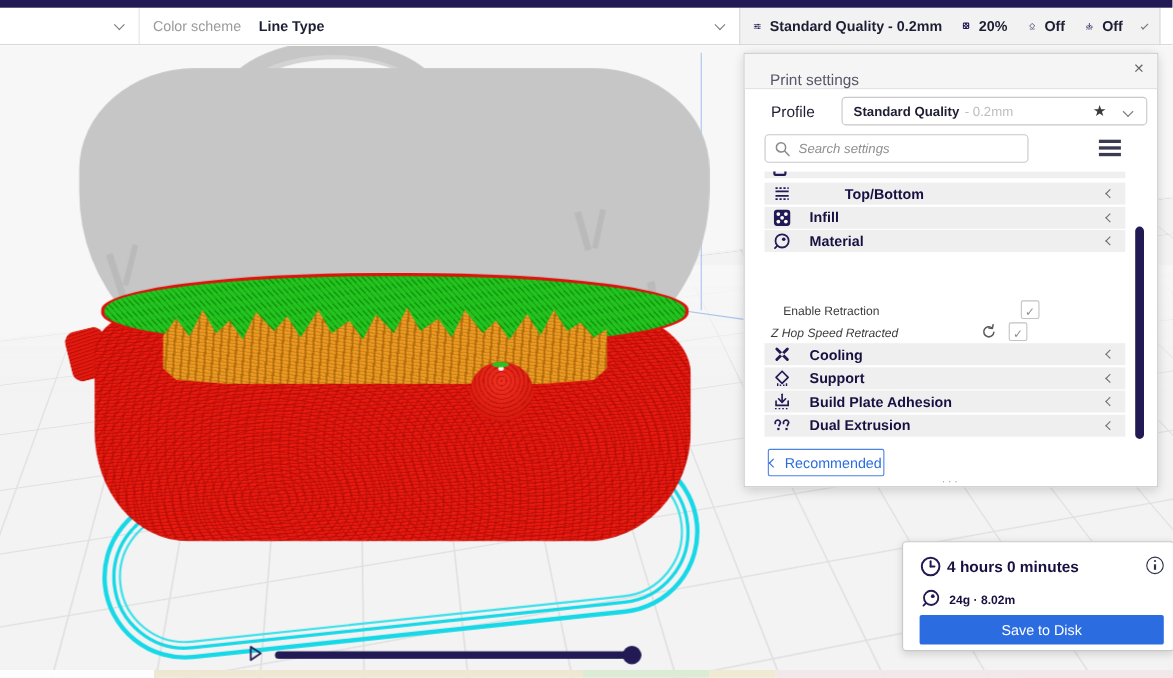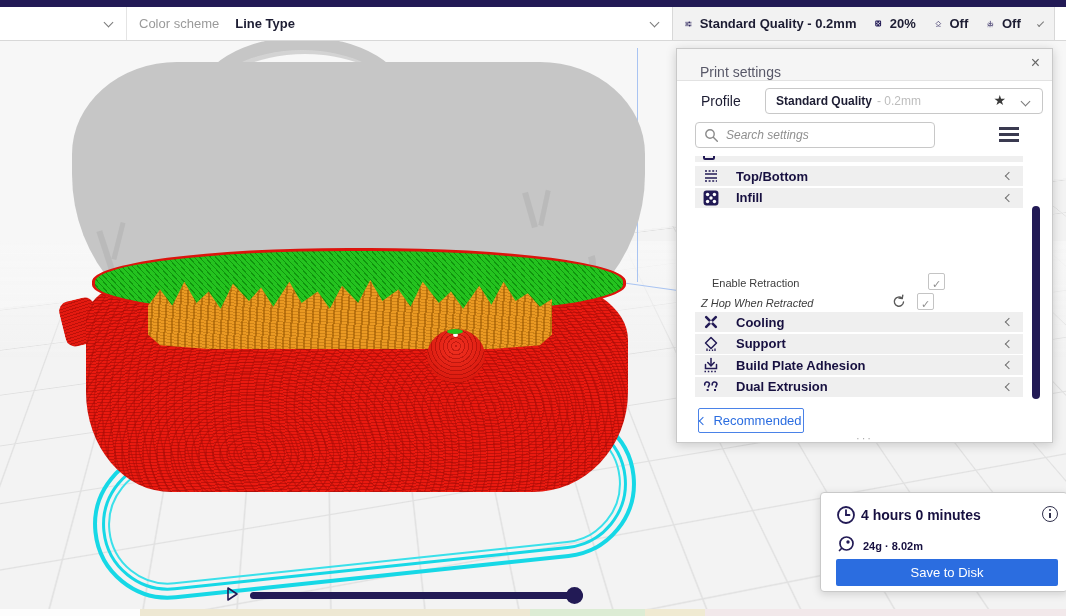--- a/index.html
+++ b/index.html
@@ -259,21 +259,21 @@
     <div class="hamburger">
         <div></div>
         <div></div>
         <div></div>
       </div>
 
     <div class="partial-row">
         <div></div>
       </div>
 
-    <div class="cat-row" style="top:117px;">
+    <div class="cat-row" style="top:117px;gap:32px;">
       <svg class="ic" viewBox="0 0 16 16">
         <g stroke="#221a55" stroke-width="1.5">
             <line x1="2" y1="3" x2="14" y2="3" stroke-dasharray="2 1.6"></line>
             <line x1="2" y1="6" x2="14" y2="6"></line>
             <line x1="2" y1="10" x2="14" y2="10"></line>
             <line x1="2" y1="13" x2="14" y2="13" stroke-dasharray="2 1.6"></line>
           </g>
       </svg>
       <span class="cl">Top/Bottom</span>
       <span class="chev chev-left"></span>
@@ -283,27 +283,36 @@
         <rect x="0.5" y="0.5" width="13" height="13" rx="2.5" fill="#221a55"></rect>
         <circle cx="4" cy="4" r="1.5" fill="#fff"></circle>
           <circle cx="10" cy="4" r="1.5" fill="#fff"></circle>
           <circle cx="7" cy="7" r="1.5" fill="#fff"></circle>
           <circle cx="4" cy="10" r="1.5" fill="#fff"></circle>
           <circle cx="10" cy="10" r="1.5" fill="#fff"></circle>
       </svg>
       <span class="cl">Infill</span>
       <span class="chev chev-left"></span>
     </div>
+    <div class="cat-row" style="top:160px;">
+      <svg class="ic" viewBox="0 0 16 16">
+        <circle cx="8" cy="8" r="6" fill="none" stroke="#221a55" stroke-width="1.6"></circle>
+        <circle cx="9.5" cy="6.5" r="1.6" fill="#221a55"></circle>
+        <line x1="3.5" y1="12.5" x2="1.5" y2="14.5" stroke="#221a55" stroke-width="1.6" stroke-linecap="round"></line>
+      </svg>
+      <span class="cl">Material</span>
+      <span class="chev chev-left"></span>
+    </div>
 
     <div class="set-row" style="top:226px;margin-left:11px;">
       <span class="sl">Enable Retraction</span>
       <span class="checkbox"><span class="check">✓</span></span>
     </div>
     <div class="set-row" style="top:246px;">
-      <span class="sl mod">Z Hop When Retracted</span>
+      <span class="sl mod">Z Hop Speed Retracted</span>
       <svg class="undo" viewBox="0 0 14 14">
         <path d="M11.5 8 A4.6 4.6 0 1 1 10 4.2" fill="none" stroke="#5a5a5a" stroke-width="1.4" stroke-linecap="round"></path>
         <path d="M10.8 1.2 L10.2 4.6 L6.9 4.1" fill="none" stroke="#5a5a5a" stroke-width="1.4" stroke-linecap="round" stroke-linejoin="round"></path>
       </svg>
       <span class="checkbox"><span class="check">✓</span></span>
     </div>
 
     <div class="cat-row" style="top:263px;">
       <svg class="ic" viewBox="0 0 16 16">
         <g stroke="#221a55" stroke-width="2.6" stroke-linecap="round">

